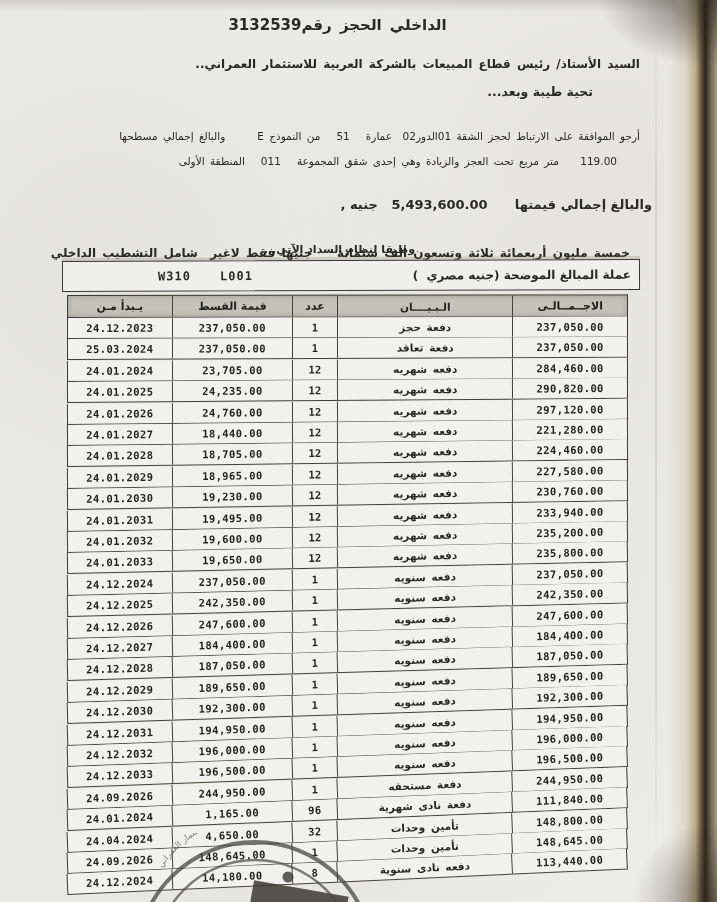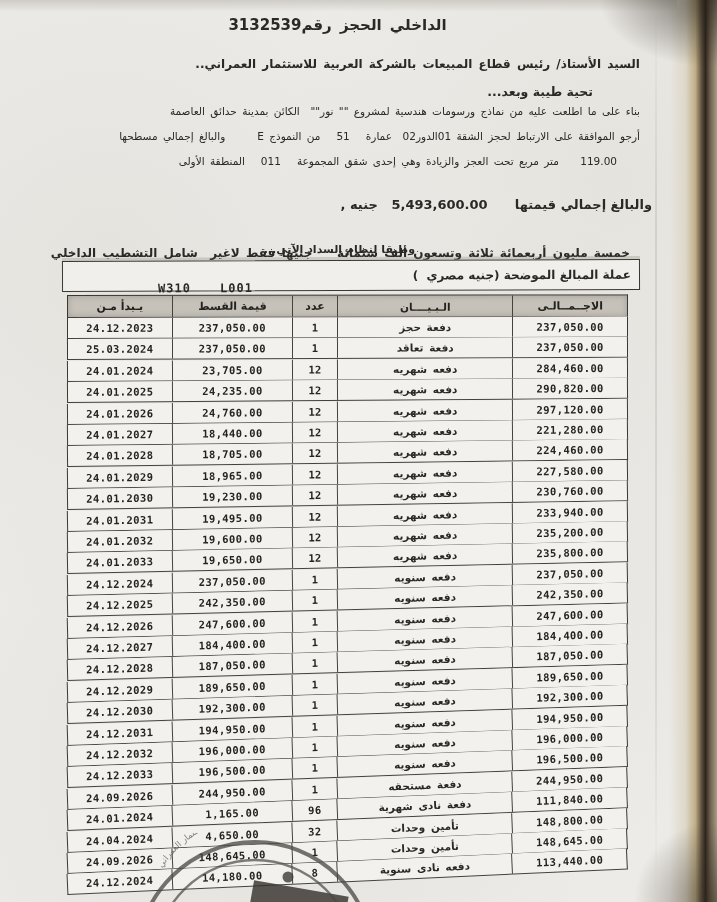--- a/index.html
+++ b/index.html
@@ -41,21 +41,21 @@
 
   .band{
     position:absolute; top:260px; left:62px; width:578px; height:31px;
     border:1.5px solid #3a3833; background:#f1efeb; box-sizing:border-box;
     transform:rotate(-0.2deg);
     box-shadow:0 -3px 0 rgba(120,115,105,.25);
   }
   .band-label{position:absolute; right:8px; top:50%; transform:translateY(-52%);
     direction:rtl; font-size:12px; font-weight:bold; white-space:pre;}
   .code{position:absolute; top:50%; transform:translateY(-52%);
-    font-family:"DejaVu Sans Mono", monospace; font-size:12px; font-weight:bold; letter-spacing:1px;margin-top:12px;}
+    font-family:"DejaVu Sans Mono", monospace; font-size:12px; font-weight:bold; letter-spacing:1px;}
   .code-w{left:95px;} .code-l{left:157px;}
 
   .tablewrap{position:absolute; top:295px; left:67px; width:561px; height:471px; direction:ltr;}
   .hrow,.trow{
     position:absolute; left:0; width:561px; display:flex; box-sizing:border-box;
     border-left:1.4px solid #3a3833; border-right:1.4px solid #3a3833;
     border-bottom:1px solid #44413b; background:#f3f1ed;
     transform-origin:0 50%;
   }
   .hrow{top:0; height:23px; border-top:1.5px solid #3a3833; background:#c6c2ba;
@@ -76,21 +76,20 @@
 </style>
 </head>
 <body>
 
 <div class="page">
   <div class="mottle"></div>
 
   <div class="tline title">الداخلي الحجز رقم3132539</div>
   <div class="tline salut">السيد الأستاذ/ رئيس قطاع المبيعات بالشركة العربية للاستثمار العمراني..</div>
   <div class="tline greet">تحية طيبة وبعد...</div>
-  <div class="tline b1">بناء على ما اطلعت عليه من نماذج ورسومات هندسية لمشروع "" نور""  الكائن بمدينة حدائق العاصمة</div>
   <div class="tline b2">أرجو الموافقة على الارتباط لحجز الشقة 01الدور02  عمارة   51   من النموذج E      والبالغ إجمالي مسطحها</div>
   <div class="tline b3">119.00    متر مربع تحت العجز والزيادة وهي إحدى شقق المجموعة   011   المنطقة الأولى</div>
   <div class="tline amt">والبالغ إجمالي قيمتها      5,493,600.00   جنيه ,</div>
   <div class="tline words">خمسة مليون أربعمائة ثلاثة وتسعون ألف ستمائة    جنيها فقط لاغير  شامل التشطيب الداخلي</div>
   <div class="tline payintro">وطبقا لنظام السداد الآتي...</div>
 
   <div class="band">
     <span class="band-label">عملة المبالغ الموضحة (جنيه مصري  )</span>
     <span class="code code-l">L001</span>
     <span class="code code-w">W310</span>

